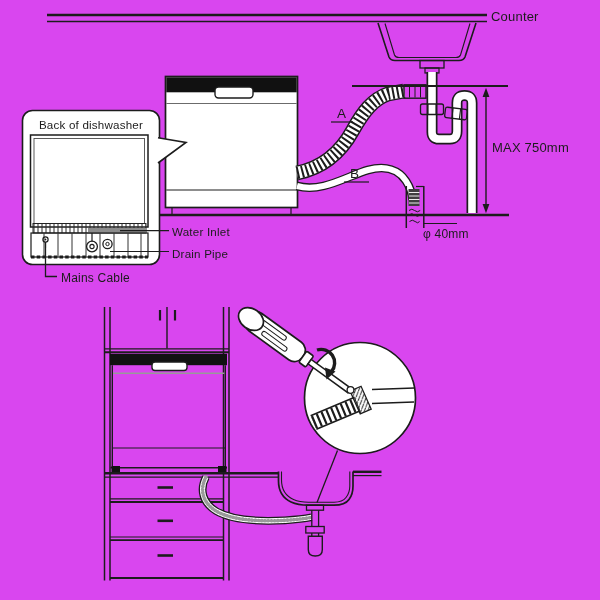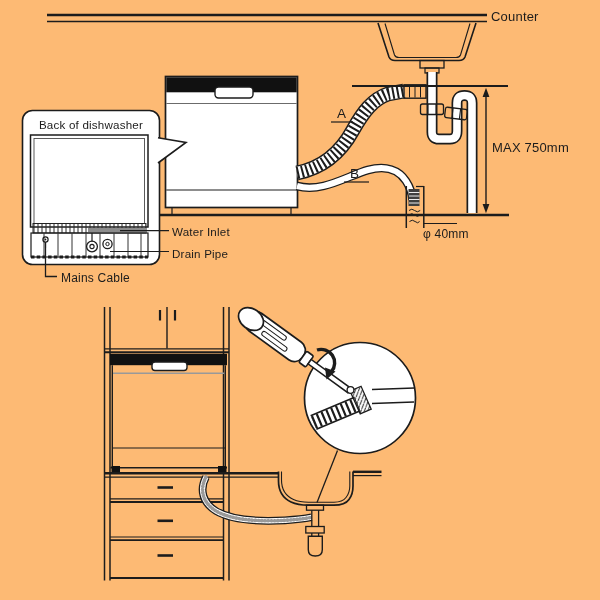--- a/index.html
+++ b/index.html
@@ -1,16 +1,16 @@
 <!DOCTYPE html>
 <html><head>
 <meta charset="utf-8">
 <style>
   html,body{margin:0;padding:0;background:#ffffff;}
-  .stage{position:relative;width:600px;height:600px;background:#fdba74;overflow:hidden;}
+  .stage{position:relative;width:600px;height:600px;background:#d946ef;overflow:hidden;}
   text{font-family:"Liberation Sans","DejaVu Sans",sans-serif;fill:#1c1c1c;letter-spacing:.2px;}
   .ink{stroke:#1c1c1c;fill:none;}
 </style>
 </head>
 <body>
 
 <div class="stage">
 <svg width="600" height="600" viewBox="0 0 600 600" xmlns="http://www.w3.org/2000/svg">
   <defs>
     <pattern id="hatchV" width="4" height="10" patternUnits="userSpaceOnUse">

